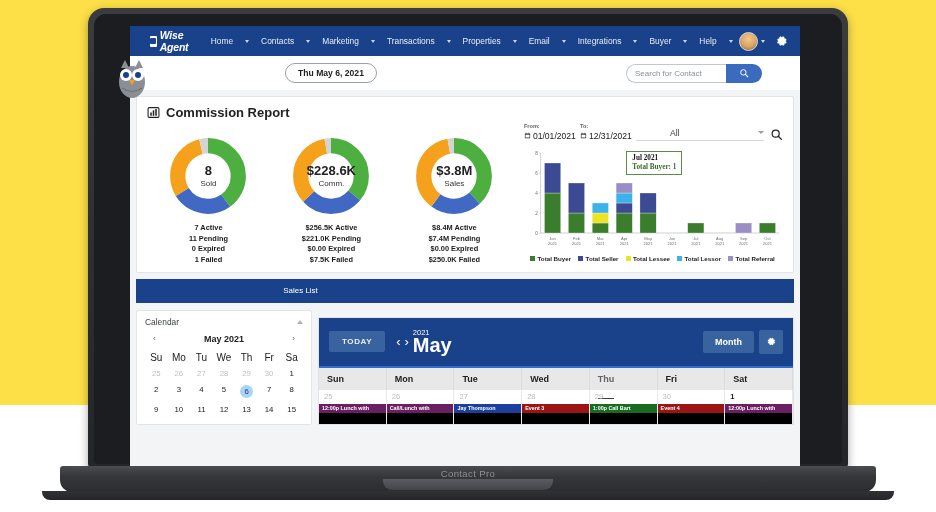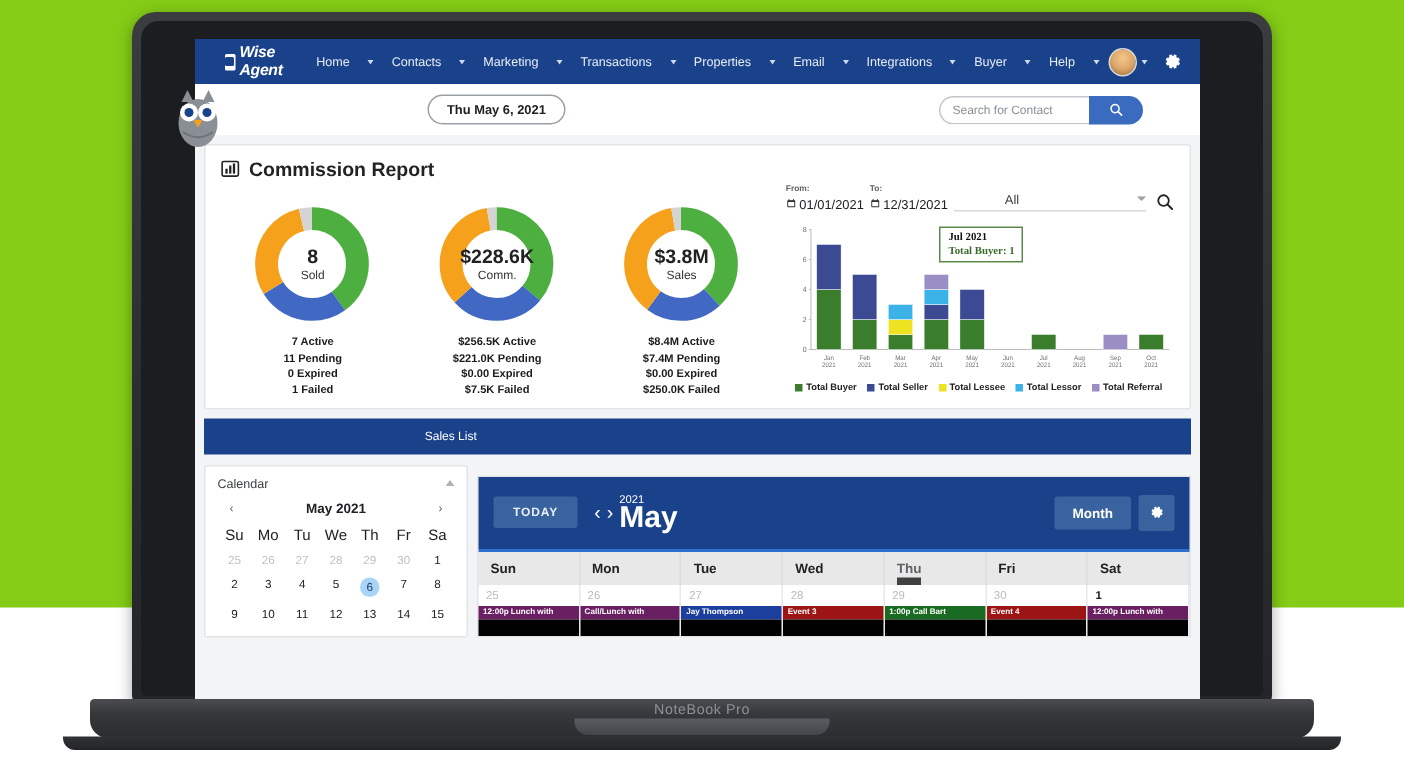--- a/index.html
+++ b/index.html
@@ -2,21 +2,21 @@
 <html><head>
 <meta charset="utf-8">
 <style>
   * { box-sizing: border-box; margin: 0; padding: 0; }
   html, body {
     width: 936px; height: 512px;
     background: #ffffff;
     font-family: "Liberation Sans", sans-serif;
     overflow: hidden;
   }
-  #stage { position: relative; width: 936px; height: 405px; background:#84cc16; }
+  #stage { position: relative; width: 936px; height: 405px; background:#fde047; }
 
   
   .laptop-lid {
     position: absolute; left: 88px; top: 8px; width: 760px; height: 462px;
     background: linear-gradient(180deg,#3a3c40 0%, #2c2e32 55%, #232528 100%);
     border-radius: 16px 16px 6px 6px;
     box-shadow: 0 3px 10px rgba(0,0,0,.35);
   }
   .lid-inner {
     position:absolute; left:6px; top:6px; width:748px; height:450px;
@@ -185,21 +185,21 @@
   .cm-navs{ display:flex;align-items:center;gap:4px;margin-left:11px;color:#fff;font-size:13px;}
   .cm-title{ color:#fff; margin-left:4px; line-height:1; }
   .cm-y{ font-size:7.5px; display:block; margin-bottom:-2px;}
   .cm-m{ font-size:20px; font-weight:bold; display:block;}
   .cm-right{ margin-left:auto; display:flex; align-items:center; gap:5px;}
   .month-btn{ background:#39639f;color:#fff;font-size:9px;font-weight:bold;padding:6px 12px;border-radius:2px;cursor:pointer;}
   .cog-btn{ background:#39639f;width:24px;height:24px;border-radius:2px;display:flex;align-items:center;justify-content:center;cursor:pointer;}
 
   .cm-dows{ display:grid;grid-template-columns:repeat(7,1fr); background:#e8e8e8; border-top:2px solid #2f6fd0;}
   .cm-dow{ font-size:9px;font-weight:bold;color:#202124;padding:6px 0 6px 8px; border-right:1px solid #dadce0;}
-  .cm-dow.cur span{ border-bottom:5px solid #404040; color:#5f6368; padding-bottom:1px;}
+  .cm-dow.cur span{ border-bottom:1px solid #404040; color:#5f6368; padding-bottom:14px;}
   .cm-cells{ display:grid;grid-template-columns:repeat(7,1fr); }
   .cm-cell{ border-right:1px solid #e6e8ea; height:34px; padding:2px 0 0 5px; position:relative;}
   .cm-num{ font-size:7.6px; color:#b8bcc0;}
   .cm-num.blk{ color:#202124; font-weight:bold;}
   .ev{ position:absolute; left:0; right:0; height:9px; display:flex; align-items:center; padding-left:3px; overflow:hidden;}
   .ev b{ font-size:5.4px; color:#fff; font-weight:bold; white-space:nowrap;}
   .ev.e1{ top:14px; background:#6b1f63;}
   .ev.e2{ top:14px; background:#6b1f63;}
   .ev.e3{ top:14px; background:#1c3f9e;}
   .ev.e4{ top:14px; background:#9c1414;}
@@ -644,18 +644,18 @@
               <div class="cut"></div>
             </div>
           </div>
         </div>
 
       </div>
     </div>
   </div>
 
   <div class="laptop-base">
-    <div class="base-brand">NoteBook Pro</div>
+    <div class="base-brand">Contact Pro</div>
     <div class="base-notch"></div>
   </div>
   <div class="base-foot"></div>
 
 </div>
 
 </body></html>

